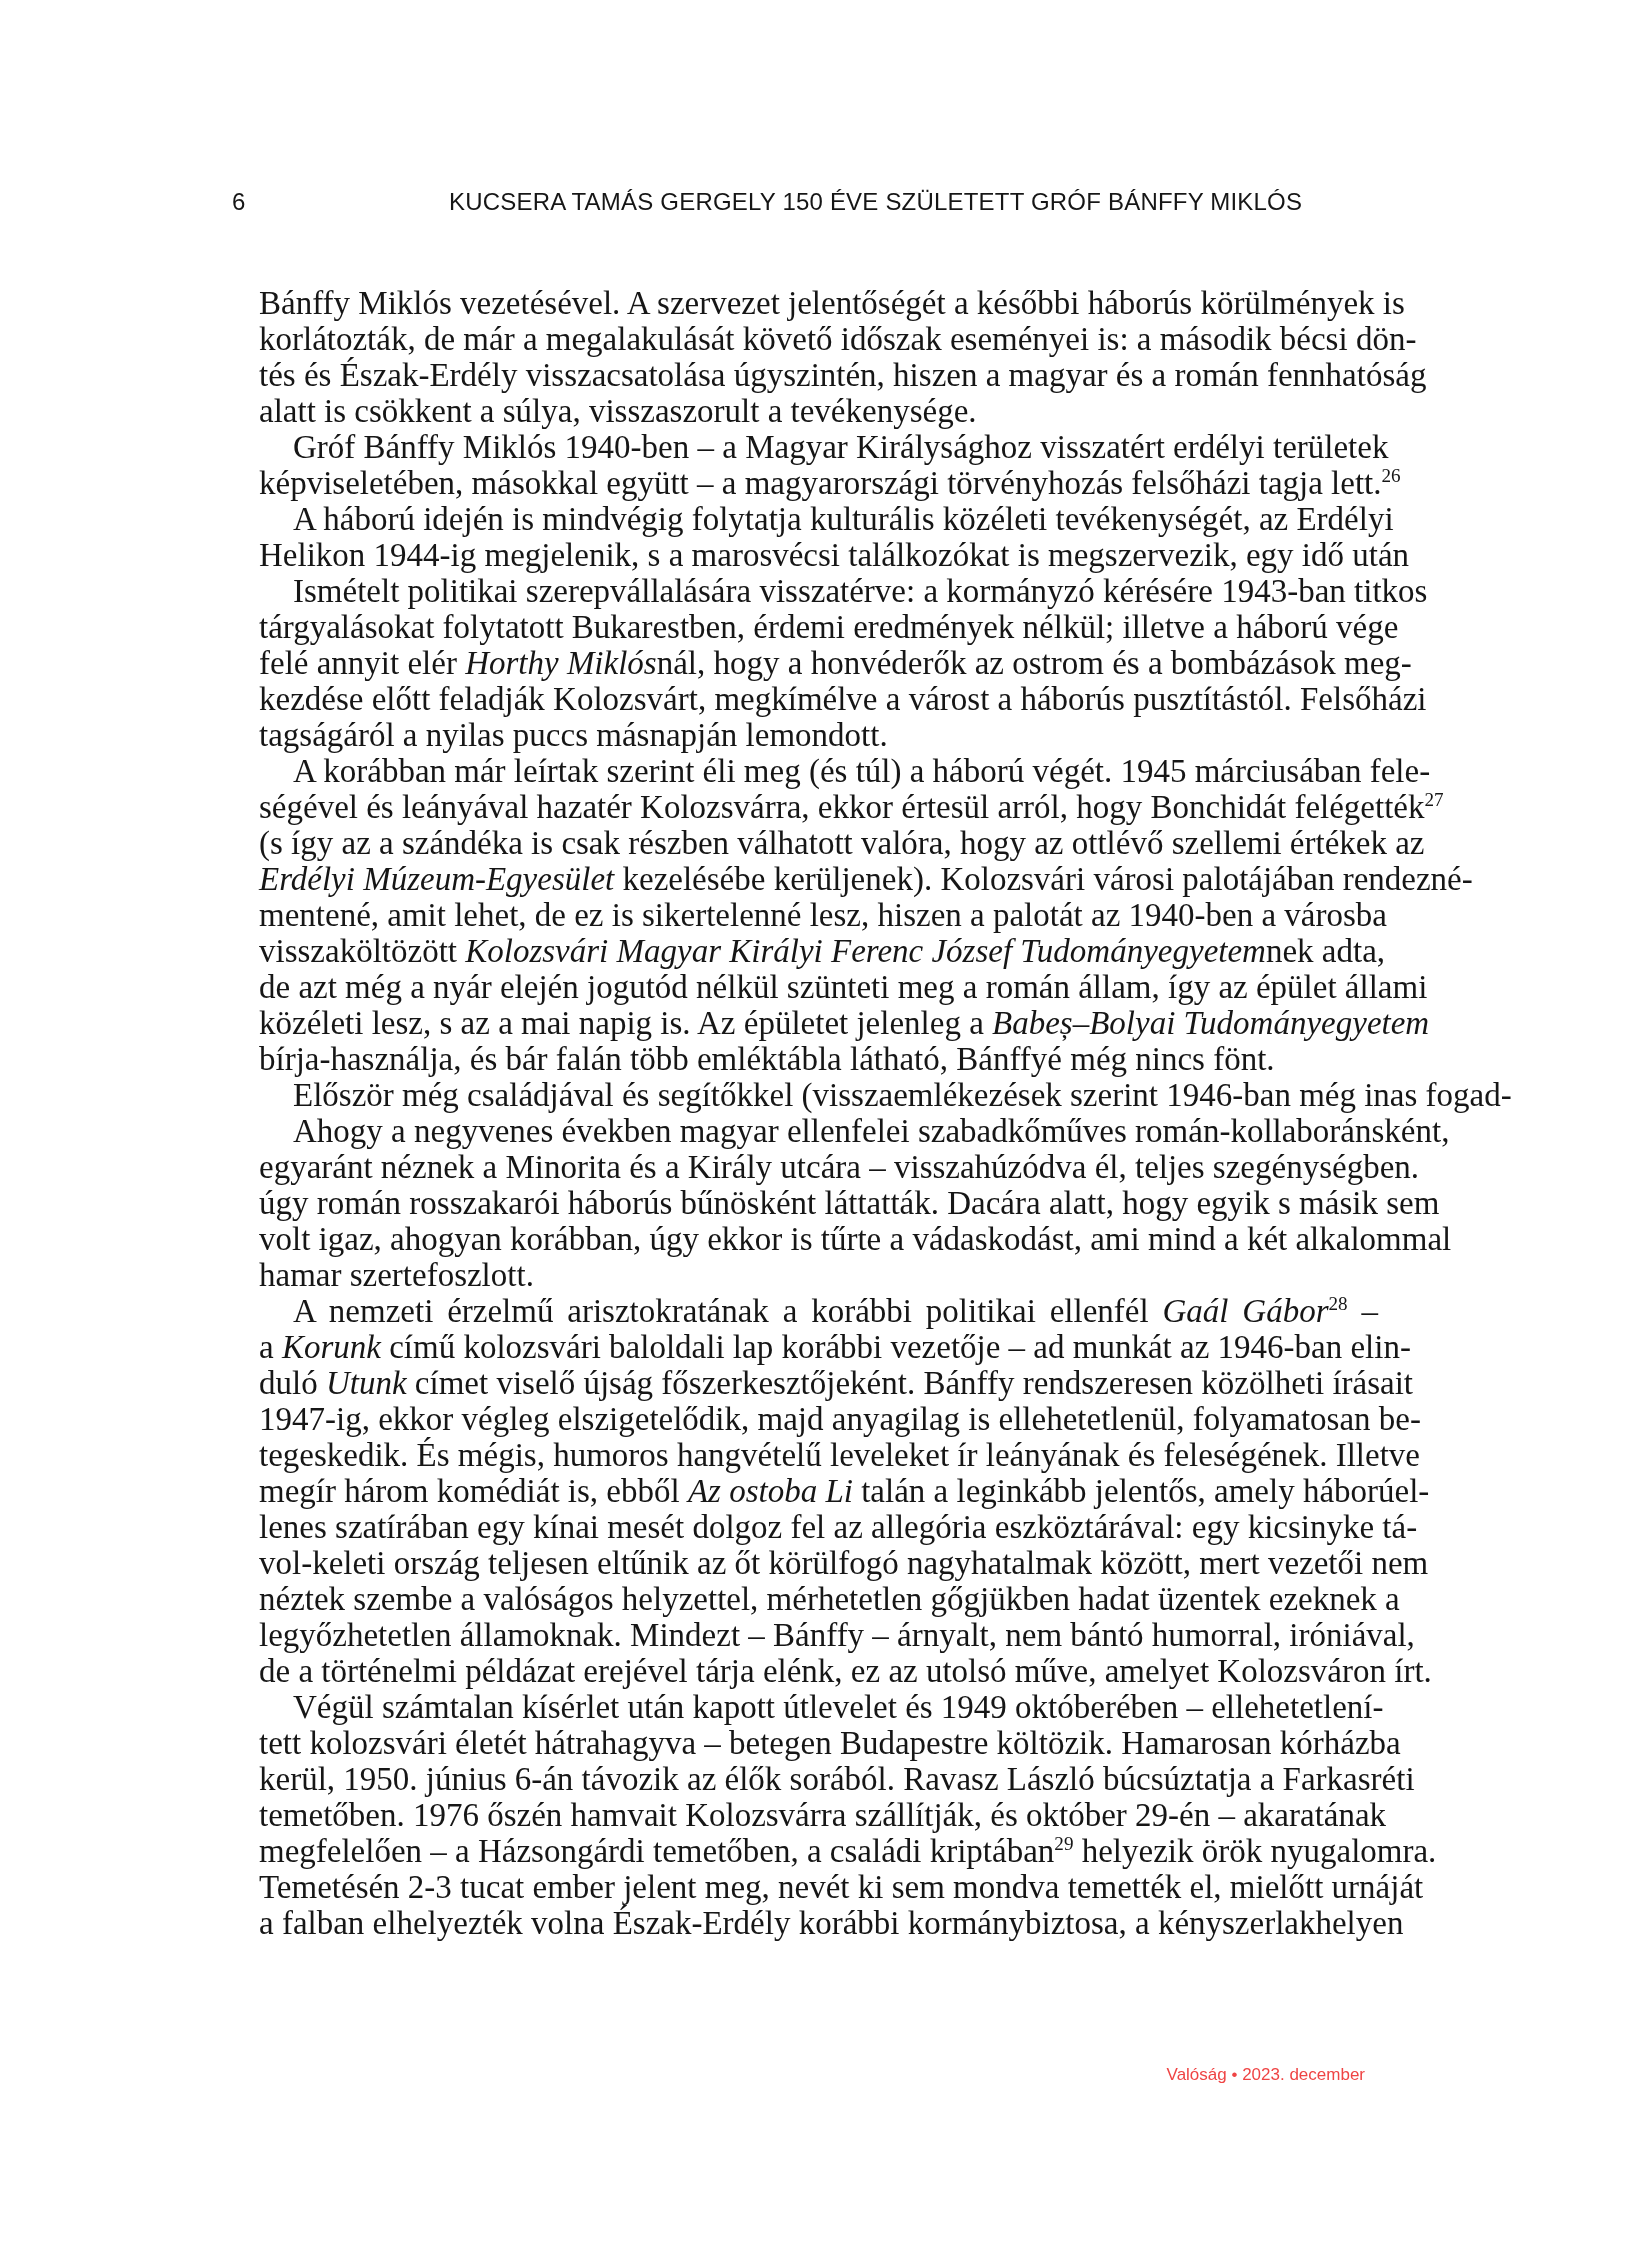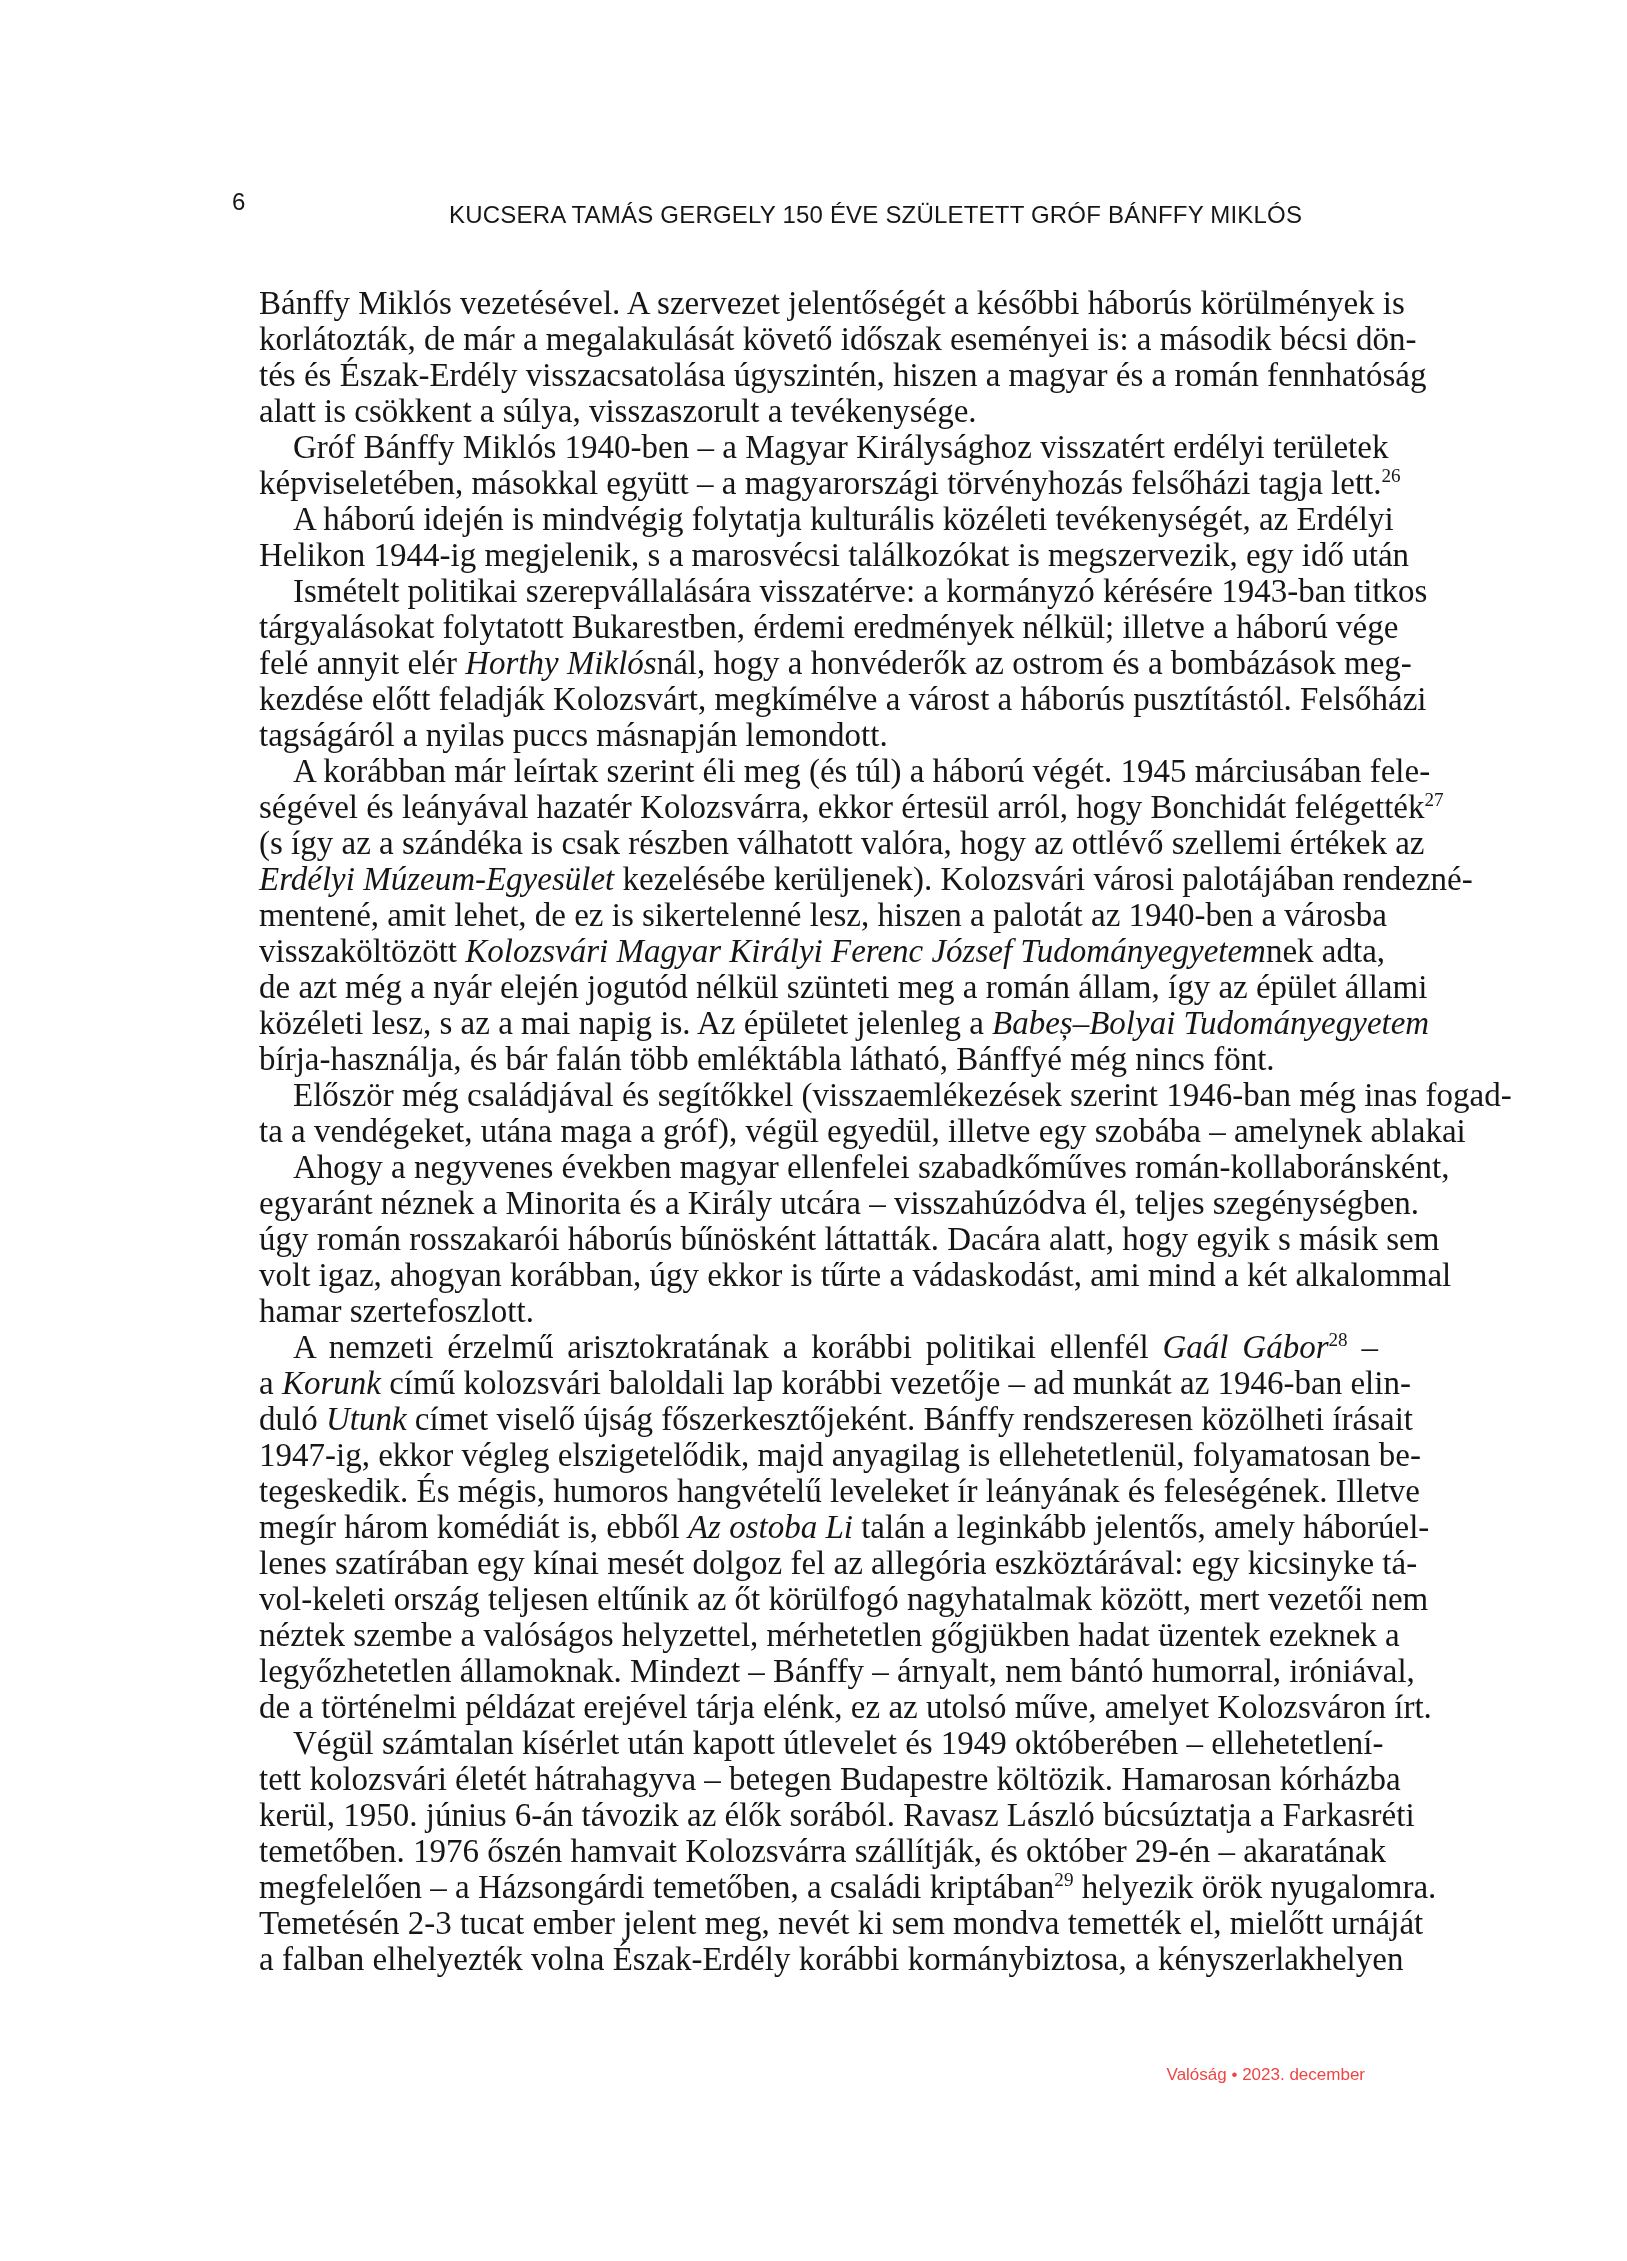--- a/index.html
+++ b/index.html
@@ -13,21 +13,21 @@
   }
   .page { position: absolute; inset: 0; }
 
   
   .pnum {
     position: absolute; left: 232px; top: 189px;
     font-family: "Liberation Sans", "DejaVu Sans", sans-serif;
     font-size: 24px; line-height: 26px; color: #161616;
   }
   .rtitle {
-    position: absolute; left: 449px; top: 202px;
+    position: absolute; left: 449px; top: 189px;
     font-family: "Liberation Sans", "DejaVu Sans", sans-serif;
     font-size: 24px; line-height: 26px; color: #161616;
     white-space: nowrap; letter-spacing: 0.2px;
   }
 
   
   .body-text {
     position: absolute; left: 259px; top: 285px; width: 1119px;
     font-size: 33px; line-height: 36px;
     color: #161616;
@@ -81,21 +81,20 @@
       <div class="line ind"><span>A korábban már leírtak szerint éli meg (és túl) a háború végét. 1945 márciusában fele-</span></div>
       <div class="line"><span>ségével és leányával hazatér Kolozsvárra, ekkor értesül arról, hogy Bonchidát felégették</span><sup>27</sup></div>
       <div class="line"><span>(s így az a szándéka is csak részben válhatott valóra, hogy az ottlévő szellemi értékek az</span></div>
       <div class="line"><i>Erdélyi Múzeum-Egyesület</i><span> kezelésébe kerüljenek). Kolozsvári városi palotájában rendezné-</span></div>
       <div class="line"><span>mentené, amit lehet, de ez is sikertelenné lesz, hiszen a palotát az 1940-ben a városba</span></div>
       <div class="line"><span>visszaköltözött </span><i>Kolozsvári Magyar Királyi Ferenc József Tudományegyetem</i><span>nek adta,</span></div>
       <div class="line"><span>de azt még a nyár elején jogutód nélkül szünteti meg a román állam, így az épület állami</span></div>
       <div class="line"><span>közéleti lesz, s az a mai napig is. Az épületet jelenleg a </span><i>Babeș–Bolyai Tudományegyetem</i></div>
       <div class="line end"><span>bírja-használja, és bár falán több emléktábla látható, Bánffyé még nincs fönt.</span></div>
       <div class="line ind"><span>Először még családjával és segítőkkel (visszaemlékezések szerint 1946-ban még inas fogad-</span></div>
-      <div class="line"><span>ta a vendégeket, utána maga a gróf), végül egyedül, illetve egy szobába – amelynek ablakai</span></div>
       <div class="line ind"><span>Ahogy a negyvenes években magyar ellenfelei szabadkőműves román-kollaboránsként,</span></div>
       <div class="line end"><span>egyaránt néznek a Minorita és a Király utcára – visszahúzódva él, teljes szegénységben.</span></div>
       <div class="line"><span>úgy román rosszakarói háborús bűnösként láttatták. Dacára alatt, hogy egyik s másik sem</span></div>
       <div class="line"><span>volt igaz, ahogyan korábban, úgy ekkor is tűrte a vádaskodást, ami mind a két alkalommal</span></div>
       <div class="line end"><span>hamar szertefoszlott.</span></div>
       <div class="line ind"><span>A nemzeti érzelmű arisztokratának a korábbi politikai ellenfél </span><i>Gaál Gábor</i><sup>28</sup><span> –</span></div>
       <div class="line"><span>a </span><i>Korunk</i><span> című kolozsvári baloldali lap korábbi vezetője – ad munkát az 1946-ban elin-</span></div>
       <div class="line"><span>duló </span><i>Utunk</i><span> címet viselő újság főszerkesztőjeként. Bánffy rendszeresen közölheti írásait</span></div>
       <div class="line"><span>1947-ig, ekkor végleg elszigetelődik, majd anyagilag is ellehetetlenül, folyamatosan be-</span></div>
       <div class="line"><span>tegeskedik. És mégis, humoros hangvételű leveleket ír leányának és feleségének. Illetve</span></div>

